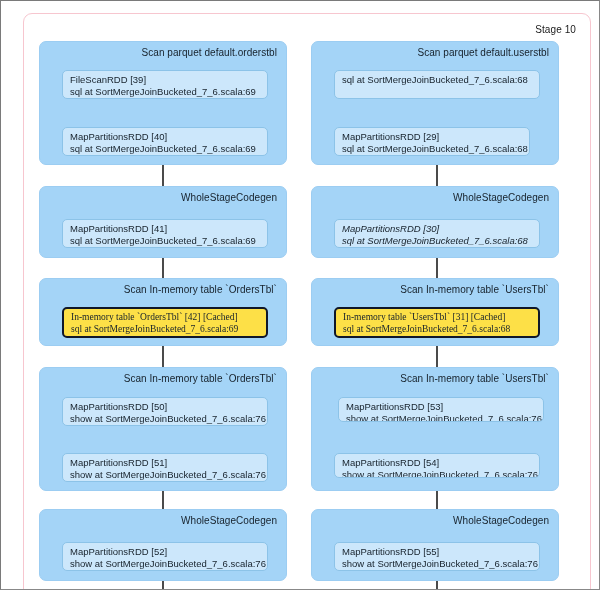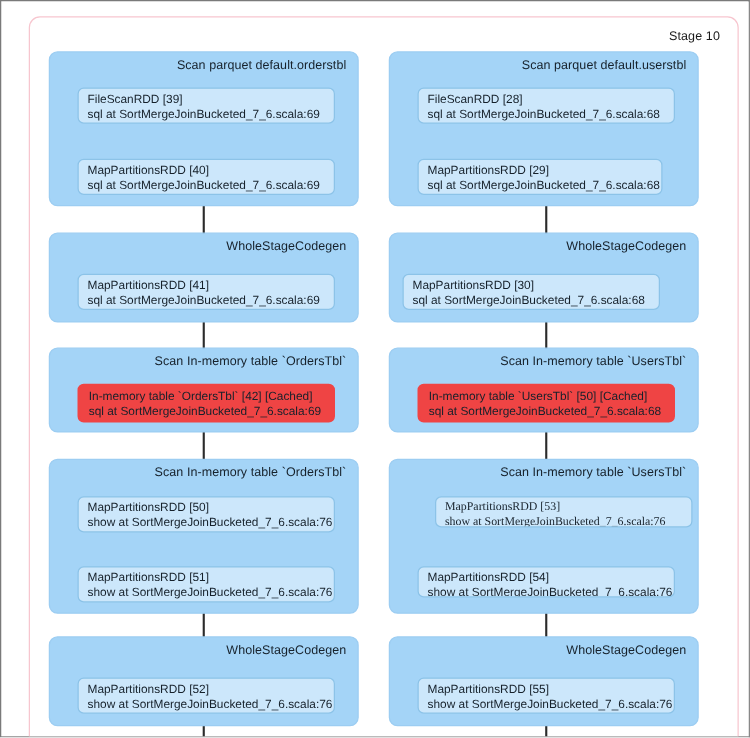--- a/index.html
+++ b/index.html
@@ -77,22 +77,23 @@
     border-radius: 5px;
     box-sizing: border-box;
     padding: 3px 6px 20px 7px;
     font-size: 9.5px;
     line-height: 11.5px;
     color: #16212b;
     white-space: nowrap;
     overflow: hidden;
   }
   .node.cached {
-    background: #ef4444;
-    border: 2px solid #ef4444;
+    background: #fde047;
+    border: 2px solid #0f172a;
+    font-family: Liberation Serif, serif;
   }
   .node .ln {
     display: block;
   }
 </style>
 </head>
 <body>
 
 <div id="screen">
 
@@ -134,76 +135,75 @@
     </div>
     <div class="node" style="left:22px; top:85px; width:206px; height:29px;">
       <span class="ln">MapPartitionsRDD [40]</span>
       <span class="ln">sql at SortMergeJoinBucketed_7_6.scala:69</span>
     </div>
   </div>
 
   <div class="scope" style="left:310px; top:40px; width:248px; height:124px;">
     <div class="scope-label">Scan parquet default.userstbl</div>
     <div class="node" style="left:22px; top:28px; width:206px; height:29px;">
-      <span class="ln">FileScanRDD [28]</span>
       <span class="ln">sql at SortMergeJoinBucketed_7_6.scala:68</span>
     </div>
     <div class="node" style="left:22px; top:85px; width:196px; height:29px;">
       <span class="ln">MapPartitionsRDD [29]</span>
       <span class="ln">sql at SortMergeJoinBucketed_7_6.scala:68</span>
     </div>
   </div>
 
   <div class="scope" style="left:38px; top:185px; width:248px; height:72px;">
     <div class="scope-label">WholeStageCodegen</div>
     <div class="node" style="left:22px; top:32px; width:206px; height:29px;">
       <span class="ln">MapPartitionsRDD [41]</span>
       <span class="ln">sql at SortMergeJoinBucketed_7_6.scala:69</span>
     </div>
   </div>
 
   <div class="scope" style="left:310px; top:185px; width:248px; height:72px;">
     <div class="scope-label">WholeStageCodegen</div>
-    <div class="node" style="left:10px; top:32px; width:206px; height:29px;">
+    <div class="node" style="left:22px; top:32px; width:206px; height:29px;font-style:italic;">
       <span class="ln">MapPartitionsRDD [30]</span>
       <span class="ln">sql at SortMergeJoinBucketed_7_6.scala:68</span>
     </div>
   </div>
 
   <div class="scope" style="left:38px; top:277px; width:248px; height:68px;">
     <div class="scope-label">Scan In-memory table `OrdersTbl`</div>
     <div class="node cached" style="left:22px; top:28px; width:206px; height:31px;">
       <span class="ln">In-memory table `OrdersTbl` [42] [Cached]</span>
       <span class="ln">sql at SortMergeJoinBucketed_7_6.scala:69</span>
     </div>
   </div>
 
   <div class="scope" style="left:310px; top:277px; width:248px; height:68px;">
     <div class="scope-label">Scan In-memory table `UsersTbl`</div>
     <div class="node cached" style="left:22px; top:28px; width:206px; height:31px;">
-      <span class="ln">In-memory table `UsersTbl` [50] [Cached]</span>
+      <span class="ln">In-memory table `UsersTbl` [31] [Cached]</span>
       <span class="ln">sql at SortMergeJoinBucketed_7_6.scala:68</span>
     </div>
   </div>
 
   <div class="scope" style="left:38px; top:366px; width:248px; height:124px;">
     <div class="scope-label">Scan In-memory table `OrdersTbl`</div>
     <div class="node" style="left:22px; top:29px; width:206px; height:29px;">
       <span class="ln">MapPartitionsRDD [50]</span>
       <span class="ln">show at SortMergeJoinBucketed_7_6.scala:76</span>
     </div>
     <div class="node" style="left:22px; top:85px; width:206px; height:29px;">
       <span class="ln">MapPartitionsRDD [51]</span>
       <span class="ln">show at SortMergeJoinBucketed_7_6.scala:76</span>
     </div>
   </div>
 
   <div class="scope" style="left:310px; top:366px; width:248px; height:124px;">
     <div class="scope-label">Scan In-memory table `UsersTbl`</div>
-    <div class="node" style="left:36px; top:29px; width:206px; height:23px;font-family:Liberation Serif, serif;">
+    <div class="node" style="left:26px; top:29px; width:206px; height:23px;">
       <span class="ln">MapPartitionsRDD [53]</span>
       <span class="ln">show at SortMergeJoinBucketed_7_6.scala:76</span>
     </div>
     <div class="node" style="left:22px; top:85px; width:206px; height:14px;">
       <span class="ln">MapPartitionsRDD [54]</span>
       <span class="ln">show at SortMergeJoinBucketed_7_6.scala:76</span>
     </div>
   </div>
 
   <div class="scope" style="left:38px; top:508px; width:248px; height:72px;">

